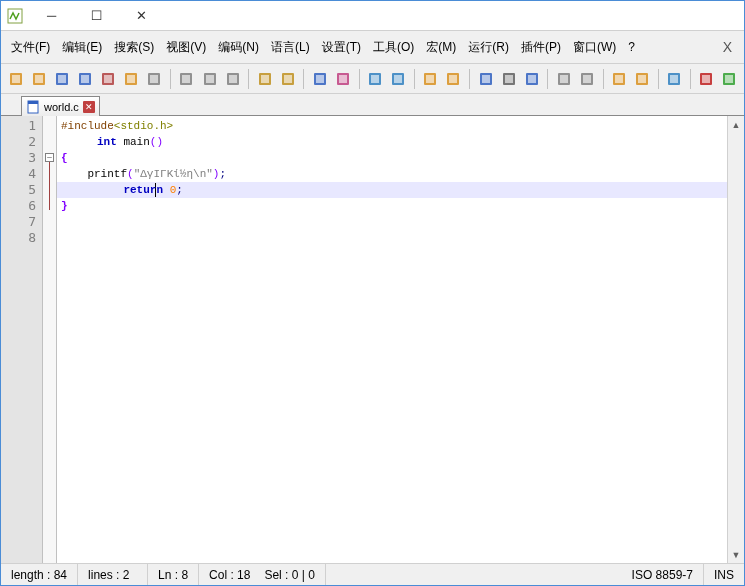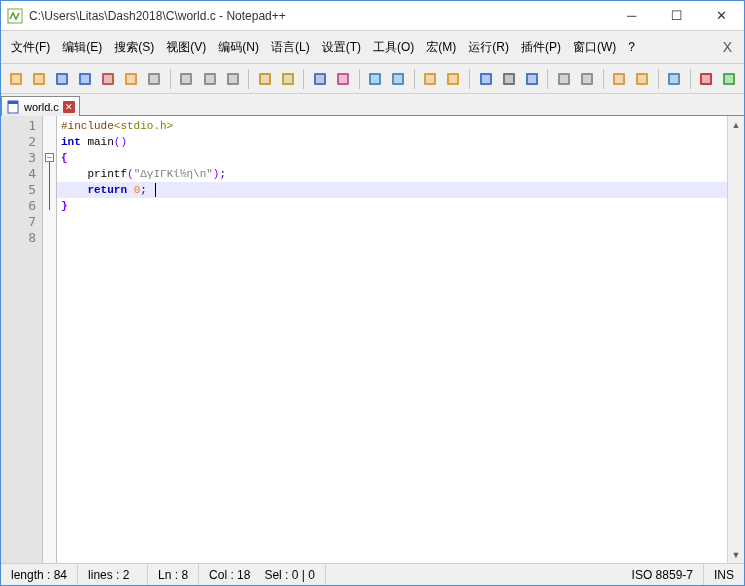--- a/index.html
+++ b/index.html
@@ -7,34 +7,34 @@
 .titlebar { height: 30px; background: #fff; display: flex; align-items: center; padding: 0 0 0 6px; border-bottom: 1px solid #d0d0d0; }
 .titlebar .app-icon { width: 16px; height: 16px; margin-right: 6px; }
 .titlebar .title { flex: 1; font-size: 12px; color: #333; }
 .titlebar .win-btn { width: 45px; height: 29px; display: flex; align-items: center; justify-content: center; font-size: 13px; color: #333; cursor: pointer; }
 .menubar { height: 22px; background: #f0f0f0; display: flex; align-items: center; padding: 16px 4px; border-bottom: 1px solid #d0d0d0; }
 .menubar .menu-item { padding: 2px 6px; cursor: pointer; font-size: 12px; }
 .menubar .menu-x { margin-left: auto; padding: 0 8px; font-size: 14px; color: #555; cursor: pointer; }
 .toolbar { height: 30px; background: #f0f0f0; display: flex; align-items: center; padding: 0 4px; border-bottom: 1px solid #d0d0d0; gap: 2px; }
 .toolbar .tb-btn { width: 22px; height: 22px; display: flex; align-items: center; justify-content: center; cursor: pointer; border: 1px solid transparent; }
 .toolbar .sep { width: 1px; height: 20px; background: #c0c0c0; margin: 0 3px; }
-.tabbar { height: 22px; background: #f0f0f0; display: flex; align-items: flex-end; padding: 0 0; border-bottom: 1px solid #888; }
+.tabbar { height: 22px; background: #f0f0f0; display: flex; align-items: flex-end; padding: 0 20px; border-bottom: 1px solid #888; }
 .tab { display: flex; align-items: center; height: 20px; background: #f5f5f5; border: 1px solid #888; border-bottom: none; padding: 0 4px; font-size: 11px; position: relative; top: 1px; background: linear-gradient(#fff,#ececec); }
 .tab .tab-icon { width: 14px; height: 14px; margin-right: 4px; }
 .tab .tab-close { width: 12px; height: 12px; margin-left: 4px; background: #c04040; color: #fff; display: flex; align-items: center; justify-content: center; font-size: 9px; border-radius: 1px; cursor: pointer; }
 .editor { flex: 1; display: flex; background: #fff; overflow: hidden; position: relative; }
 .gutter { width: 42px; background: #e4e4e4; border-right: 1px solid #c0c0c0; text-align: right; padding: 2px 6px 0 0; font-family: Consolas, monospace; font-size: 13px; color: #808080; line-height: 16px; }
 .foldcol { width: 14px; background: #f7f7f7; border-right: 1px solid #c0c0c0; padding-top: 2px; font-family: monospace; font-size: 10px; line-height: 16px; text-align: center; color: #808080; position: relative; }
 .fold-box { width: 9px; height: 9px; border: 1px solid #808080; margin: 3px auto 0; font-size: 9px; line-height: 7px; text-align: center; color: #808080; background: #fff; cursor: pointer; }
 .fold-line { position: absolute; left: 6px; width: 1px; background: #a04040; }
 .code { flex: 1; font-family: Consolas, "Courier New", monospace; font-size: 11px; line-height: 16px; padding: 2px 0 0 4px; white-space: pre; position: relative; }
 .code .line { height: 16px; }
 .code .hl { background: #e8e8ff; position: absolute; left: 0; right: 0; height: 16px; z-index: 0; }
 .code .line span, .code .line { position: relative; z-index: 1; }
-.kw { color: #0000c0; font-weight: bold; }
+.kw { color: #0000c0; font-weight: bold; margin-left: 36px; }
 .pre { color: #804000; }
 .inc { color: #808000; }
 .str { color: #808080; }
 .num { color: #ff8000; }
 .brace { color: #8000ff; font-weight: bold; }
 .op { color: #000080; }
 .paren { color: #8000ff; }
 .caret { position: absolute; width: 1px; height: 14px; background: #000; }
 .scrollv { position: absolute; right: 0; top: 0; bottom: 0; width: 17px; background: #f0f0f0; border-left: 1px solid #d0d0d0; }
 .scrollv .arrow { height: 17px; display: flex; align-items: center; justify-content: center; font-size: 9px; color: #606060; cursor: pointer; }
@@ -44,21 +44,20 @@
 .statusbar .spacer { flex: 1; }
 </style>
 </head>
 <body>
 
 <div class="titlebar">
   <svg class="app-icon" viewBox="0 0 16 16">
       <rect x="1" y="1" width="14" height="14" fill="#fff" stroke="#80a040"></rect>
       <path d="M3 11 L6 5 L9 11 L12 5" stroke="#50a020" fill="none" stroke-width="1.5"></path>
     </svg>
-  <div class="title">C:\Users\Litas\Dash2018\C\world.c - Notepad++</div>
   <div class="win-btn">─</div>
   <div class="win-btn">☐</div>
   <div class="win-btn close">✕</div>
 </div>
 
 <div class="menubar">
   <div class="menu-item">文件(F)</div>
   <div class="menu-item">编辑(E)</div>
   <div class="menu-item">搜索(S)</div>
   <div class="menu-item">视图(V)</div>

